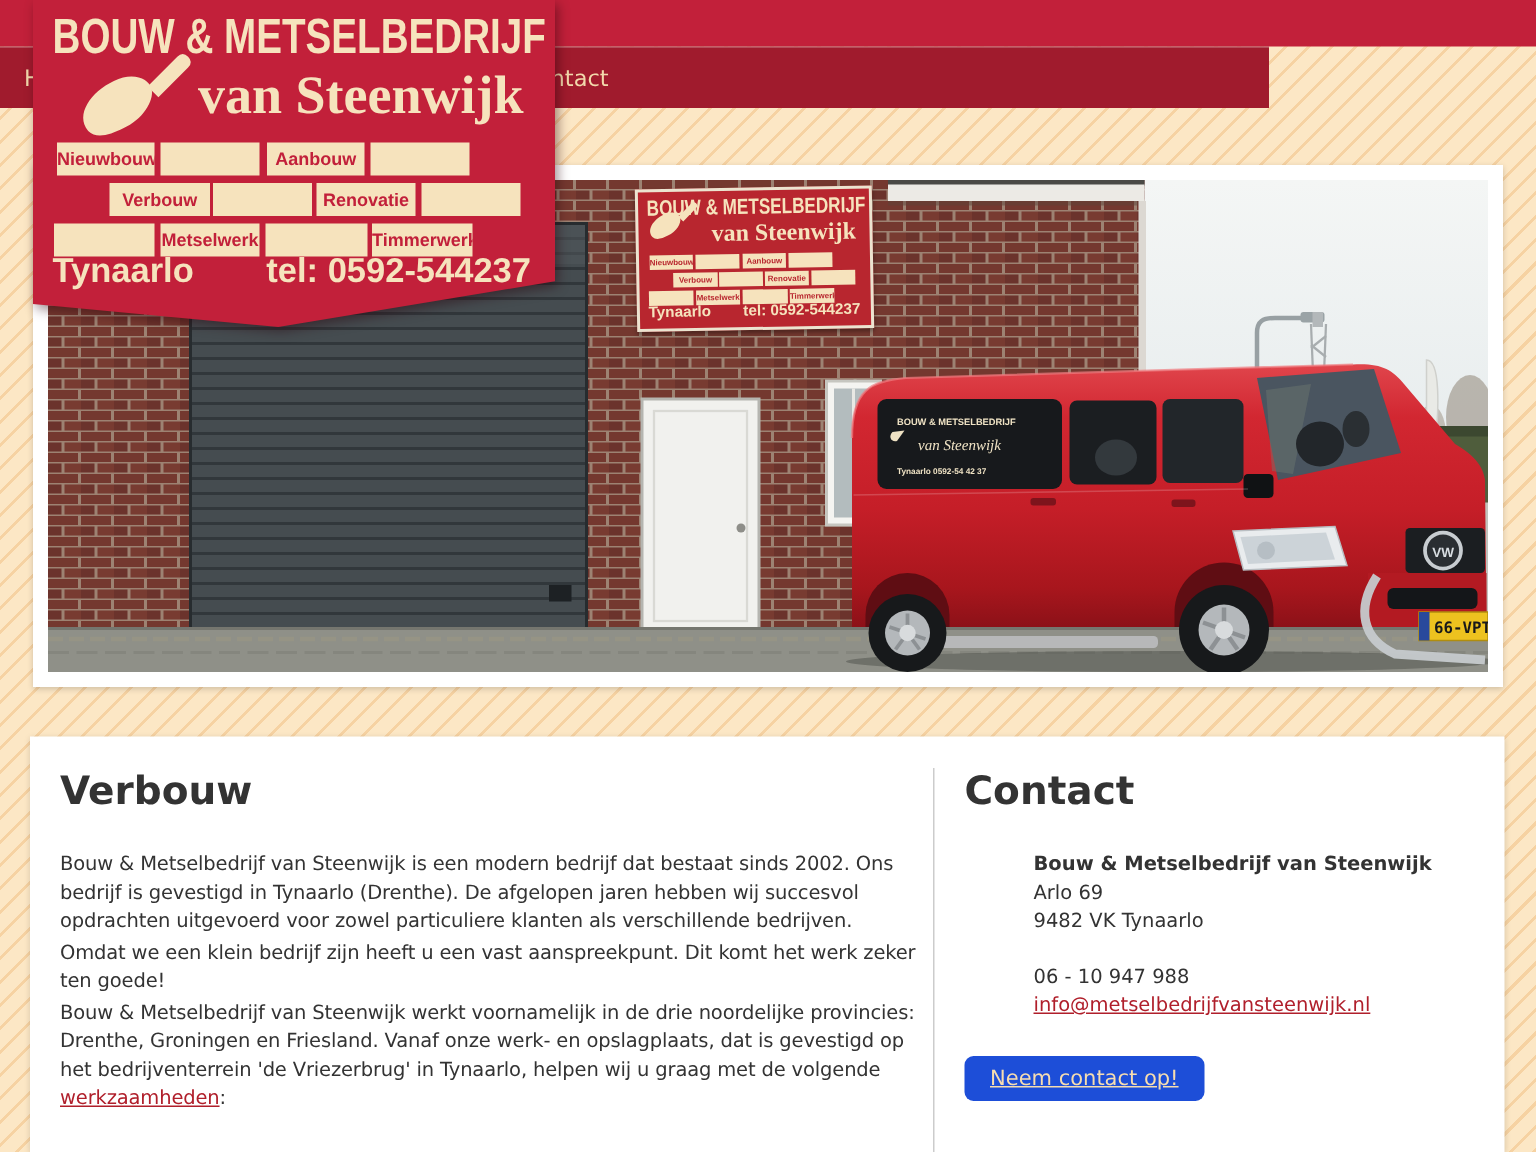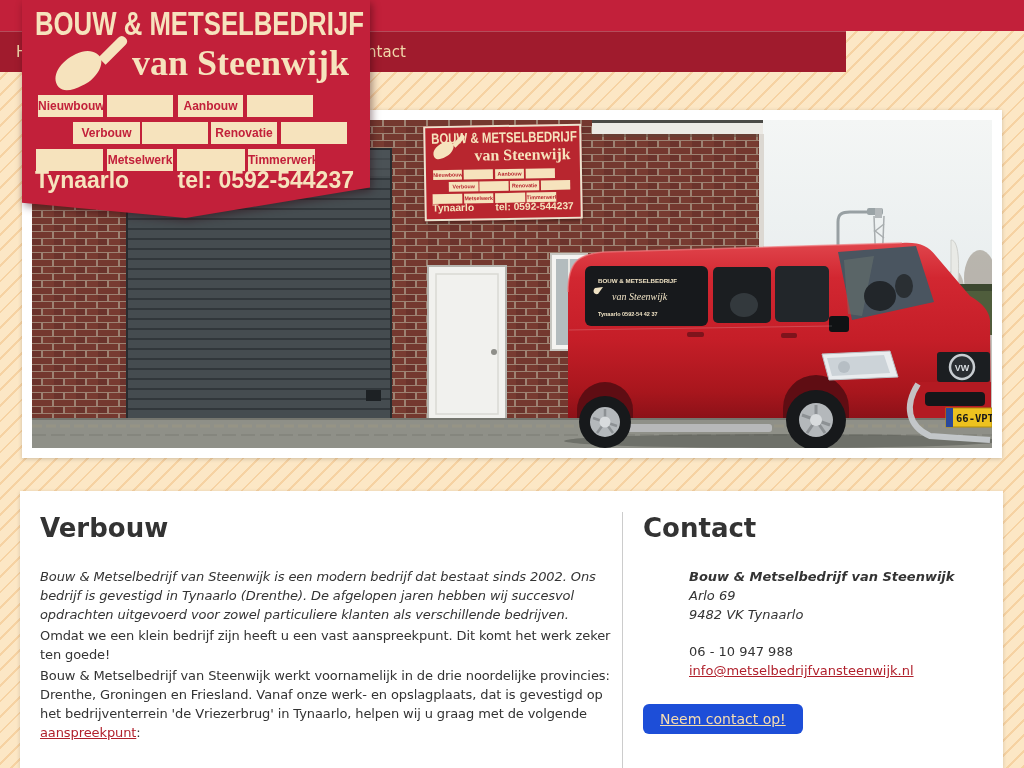--- a/index.html
+++ b/index.html
@@ -49,21 +49,21 @@
   .sign-inner .brick { color:#b8262f; }
 
   
   .content { position:absolute; left:20px; top:491px; width:983px; height:277px; background:#fff;
              box-shadow:0 1px 4px rgba(0,0,0,.15); z-index:3; }
   .col-left  { position:absolute; left:20px; top:22px; width:580px; }
   .col-right { position:absolute; left:623px; top:22px; width:345px; }
   .divider { position:absolute; left:602px; top:21px; width:1px; height:256px; background:#ccc; }
   h2 { font-size:26px; font-weight:bold; color:#333; line-height:30px; }
   .col-left p { margin-top:2px; font-size:13px; line-height:19px; color:#333; letter-spacing:-.1px; }
-  .col-left p.first, .addr { margin-top:24px;font-style:italic; }
+  .col-left p.first, .addr { margin-top:24px; }
   a.redlink { color:#b01f2b; text-decoration:underline; cursor:pointer; }
   .addr, .phones { font-size:13px; line-height:19px; color:#333;margin-left:46px; }
   .addr .company { font-weight:bold; }
   .phones { margin-top:18px; }
   .cta { display:inline-block; margin-top:24px; background:#1d4ed8; color:#f6ddb0; font-size:14px;
          padding:7px 17px; border-radius:6px; text-decoration:underline; cursor:pointer; }
 </style>
 </head>
 <body>
 
@@ -295,21 +295,21 @@
     <div class="b-city">Tynaarlo</div>
     <div class="b-tel">tel: 0592-544237</div>
   </div>
 </div>
 
 <div class="content">
   <div class="col-left">
     <h2>Verbouw</h2>
     <p class="first">Bouw &amp; Metselbedrijf van Steenwijk is een modern bedrijf dat bestaat sinds 2002. Ons bedrijf is gevestigd in Tynaarlo (Drenthe). De afgelopen jaren hebben wij succesvol opdrachten uitgevoerd voor zowel particuliere klanten als verschillende bedrijven.</p>
     <p>Omdat we een klein bedrijf zijn heeft u een vast aanspreekpunt. Dit komt het werk zeker ten goede!</p>
-    <p><span>Bouw &amp; Metselbedrijf van Steenwijk werkt voornamelijk in de drie noordelijke provincies: Drenthe, Groningen en Friesland. Vanaf onze werk- en opslagplaats, dat is gevestigd op het bedrijventerrein 'de Vriezerbrug' in Tynaarlo, helpen wij u graag met de volgende </span><a class="redlink">aanspreekpunt</a><span>:</span></p>
+    <p><span>Bouw &amp; Metselbedrijf van Steenwijk werkt voornamelijk in de drie noordelijke provincies: Drenthe, Groningen en Friesland. Vanaf onze werk- en opslagplaats, dat is gevestigd op het bedrijventerrein 'de Vriezerbrug' in Tynaarlo, helpen wij u graag met de volgende </span><a class="redlink">werkzaamheden</a><span>:</span></p>
   </div>
 
   <div class="divider"></div>
 
   <div class="col-right">
     <h2>Contact</h2>
     <div class="addr">
       <div class="company">Bouw &amp; Metselbedrijf van Steenwijk</div>
       <div>Arlo 69</div>
       <div>9482 VK Tynaarlo</div>

